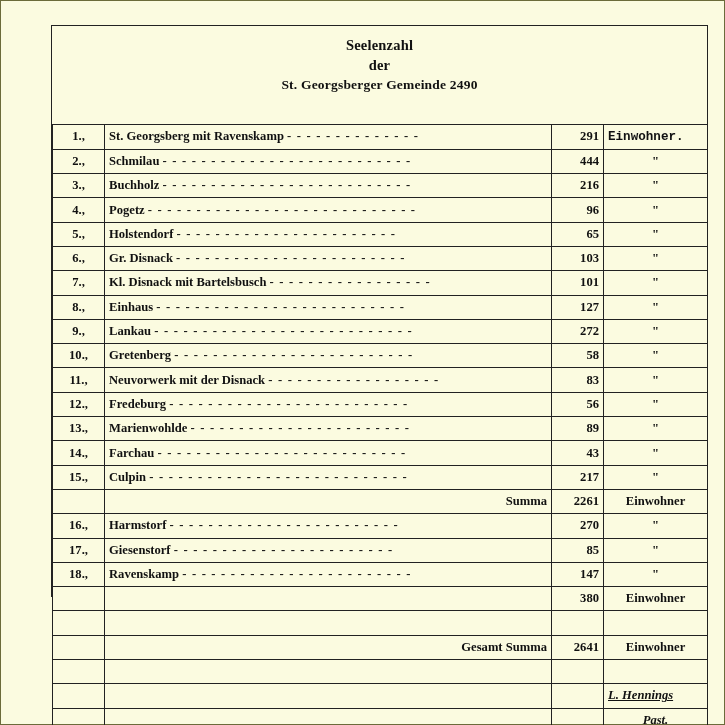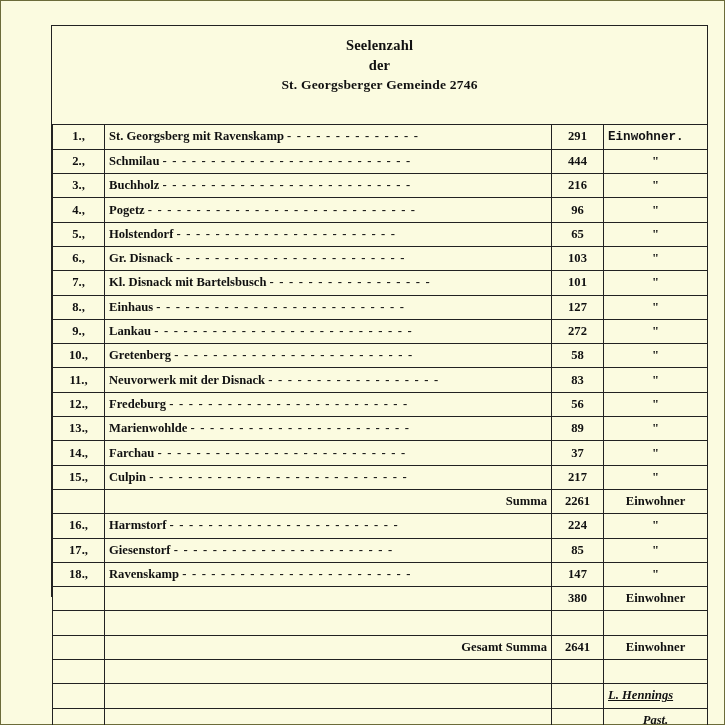--- a/index.html
+++ b/index.html
@@ -75,21 +75,21 @@
     width: 52px;
     text-align: center;
   }
   .c-name {
     width: 447px;
     text-align: left;
     padding-left: 8px;
   }
   .c-count {
     width: 52px;
-    text-align: center;
+    text-align: right;
     font-family: Liberation Serif, serif;
   }
   .c-unit {
     width: 104px;
     text-align: center;
   }
   .c-name .leader {
     font-weight: bold;
     letter-spacing: 1.2px;
   }
@@ -129,21 +129,21 @@
 </style>
 </head>
 <body>
 
 <div class="page">
   <div class="sheet">
 
     <div class="title-block">
       <div class="title-line">Seelenzahl</div>
       <div class="title-line">der</div>
-      <div class="title-line sub">St. Georgsberger Gemeinde 2746</div>
+      <div class="title-line sub">St. Georgsberger Gemeinde 2490</div>
     </div>
 
     <table class="main">
       <tbody>
         <tr>
           <td class="c-num">1.,</td>
           <td class="c-name">
               <span class="name-inner"><span>St. Georgsberg mit Ravenskamp</span> <span class="leader">- - - - - - - - - - - - - -</span></span>
             </td>
           <td class="c-count">291</td>
@@ -243,21 +243,21 @@
               <span class="name-inner"><span>Marienwohlde</span> <span class="leader">- - - - - - - - - - - - - - - - - - - - - - -</span></span>
             </td>
           <td class="c-count">89</td>
           <td class="c-unit">"</td>
         </tr>
         <tr>
           <td class="c-num">14.,</td>
           <td class="c-name">
               <span class="name-inner"><span>Farchau</span> <span class="leader">- - - - - - - - - - - - - - - - - - - - - - - - - -</span></span>
             </td>
-          <td class="c-count">37</td>
+          <td class="c-count">43</td>
           <td class="c-unit">"</td>
         </tr>
         <tr>
           <td class="c-num">15.,</td>
           <td class="c-name">
               <span class="name-inner"><span>Culpin</span> <span class="leader">- - - - - - - - - - - - - - - - - - - - - - - - - - -</span></span>
             </td>
           <td class="c-count">217</td>
           <td class="c-unit">"</td>
         </tr>
@@ -267,21 +267,21 @@
           <td class="c-name summa-label">Summa</td>
           <td class="c-count">2261</td>
           <td class="c-unit">Einwohner</td>
         </tr>
 
         <tr>
           <td class="c-num">16.,</td>
           <td class="c-name">
               <span class="name-inner"><span>Harmstorf</span> <span class="leader">- - - - - - - - - - - - - - - - - - - - - - - -</span></span>
             </td>
-          <td class="c-count">224</td>
+          <td class="c-count">270</td>
           <td class="c-unit">"</td>
         </tr>
         <tr>
           <td class="c-num">17.,</td>
           <td class="c-name">
               <span class="name-inner"><span>Giesenstorf</span> <span class="leader">- - - - - - - - - - - - - - - - - - - - - - -</span></span>
             </td>
           <td class="c-count">85</td>
           <td class="c-unit">"</td>
         </tr>

